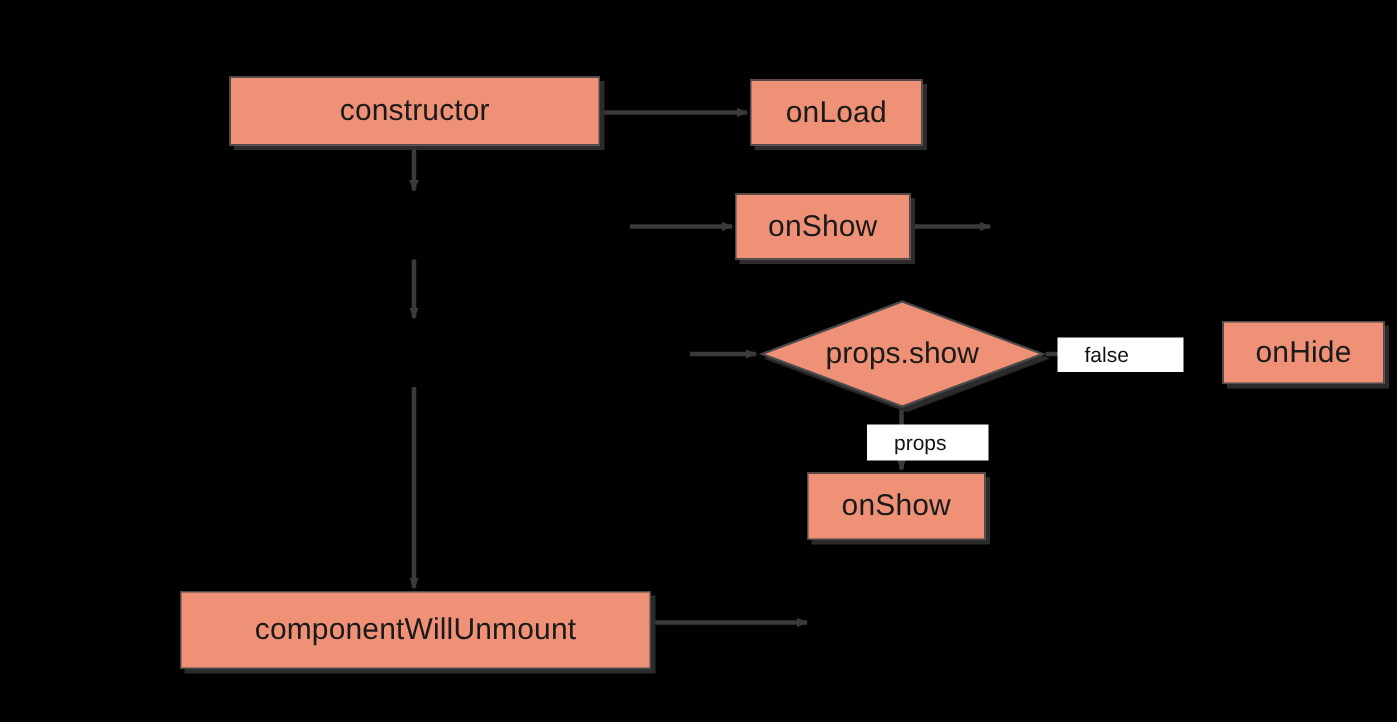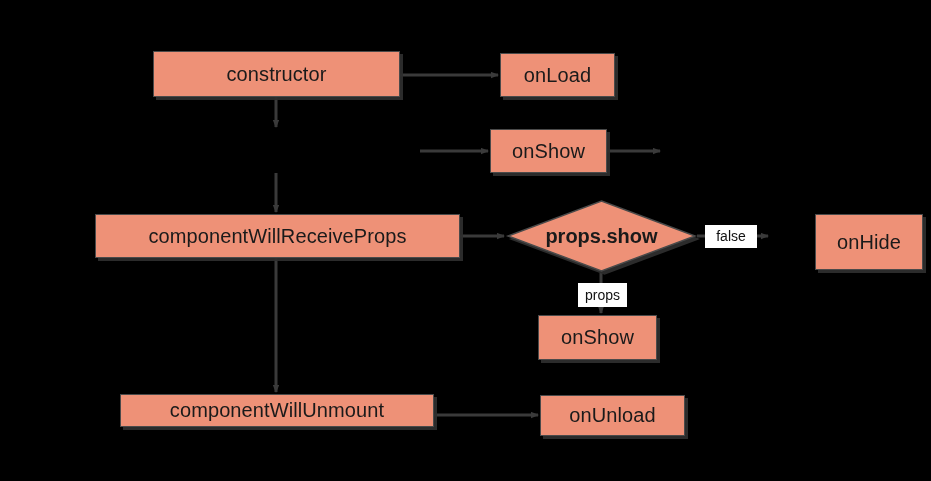--- a/index.html
+++ b/index.html
@@ -50,34 +50,32 @@
     left: 0; top: 0;
     width: 100%;
     height: 100%;
     display: flex;
     align-items: center;
     justify-content: center;
     font-size: 20px;
     color: #1a1a1a;
     white-space: nowrap;
     pointer-events: none;
-    font-weight: bold;
   }
   .edge-label {
     position: absolute;
     background: #ffffff;
     color: #111111;
     font-size: 14px;
     line-height: 1.05;
-    padding: 1px 2px;
+    padding: 1px 18px;
     z-index: 5;
     white-space: nowrap;
     display: flex;
     align-items: center;
-    justify-content: center;
   }
 </style>
 </head>
 <body>
 
 <div id="canvas">
 
   <svg id="edges" viewBox="0 0 931 481" xmlns="http://www.w3.org/2000/svg">
     <defs>
       <marker id="arrow" markerWidth="9" markerHeight="9" refX="7" refY="3.2" orient="auto" markerUnits="userSpaceOnUse">
@@ -116,48 +114,42 @@
   <div class="node" style="left:500px; top:53px; width:115px; height:44px;">
     <span>onLoad</span>
   </div>
 
 
   <div class="node" style="left:490px; top:129px; width:117px; height:44px;">
     <span>onShow</span>
   </div>
 
 
-  <div class="node" style="left:95px; top:214px; width:365px; height:44px;">
-    <span>componentWillReceiveProps</span>
-  </div>
 
   <div class="diamond-wrap" style="left:506px; top:199px; width:191px; height:74px;">
     <svg width="191" height="74" viewBox="0 0 191 74" xmlns="http://www.w3.org/2000/svg">
       <polygon points="95.5,2 189,37 95.5,72 2,37" fill="#ee9177" stroke="#4a4a4a" stroke-width="1.5" style="filter:drop-shadow(3px 3px 0 rgba(45,45,45,0.95));"></polygon>
     </svg>
     <div class="diamond-label">
       <span>props.show</span>
     </div>
   </div>
 
-  <div class="node" style="left:815px; top:214px; width:108px; height:56px;">
+  <div class="node" style="left:815px; top:214px; width:108px; height:42px;">
     <span>onHide</span>
   </div>
 
   <div class="node" style="left:538px; top:315px; width:119px; height:45px;">
     <span>onShow</span>
   </div>
 
-  <div class="node" style="left:120px; top:394px; width:314px; height:33px;">
+  <div class="node" style="left:120px; top:394px; width:314px; height:52px;">
     <span>componentWillUnmount</span>
   </div>
 
-  <div class="node" style="left:540px; top:395px; width:145px; height:41px;">
-    <span>onUnload</span>
-  </div>
 
   <div class="edge-label" style="left:705px; top:225px; width:48px; height:21px;">
     <span>false</span>
   </div>
 
   <div class="edge-label" style="left:578px; top:283px; width:45px; height:22px;">
     <span>props</span>
   </div>
 
 </div>

